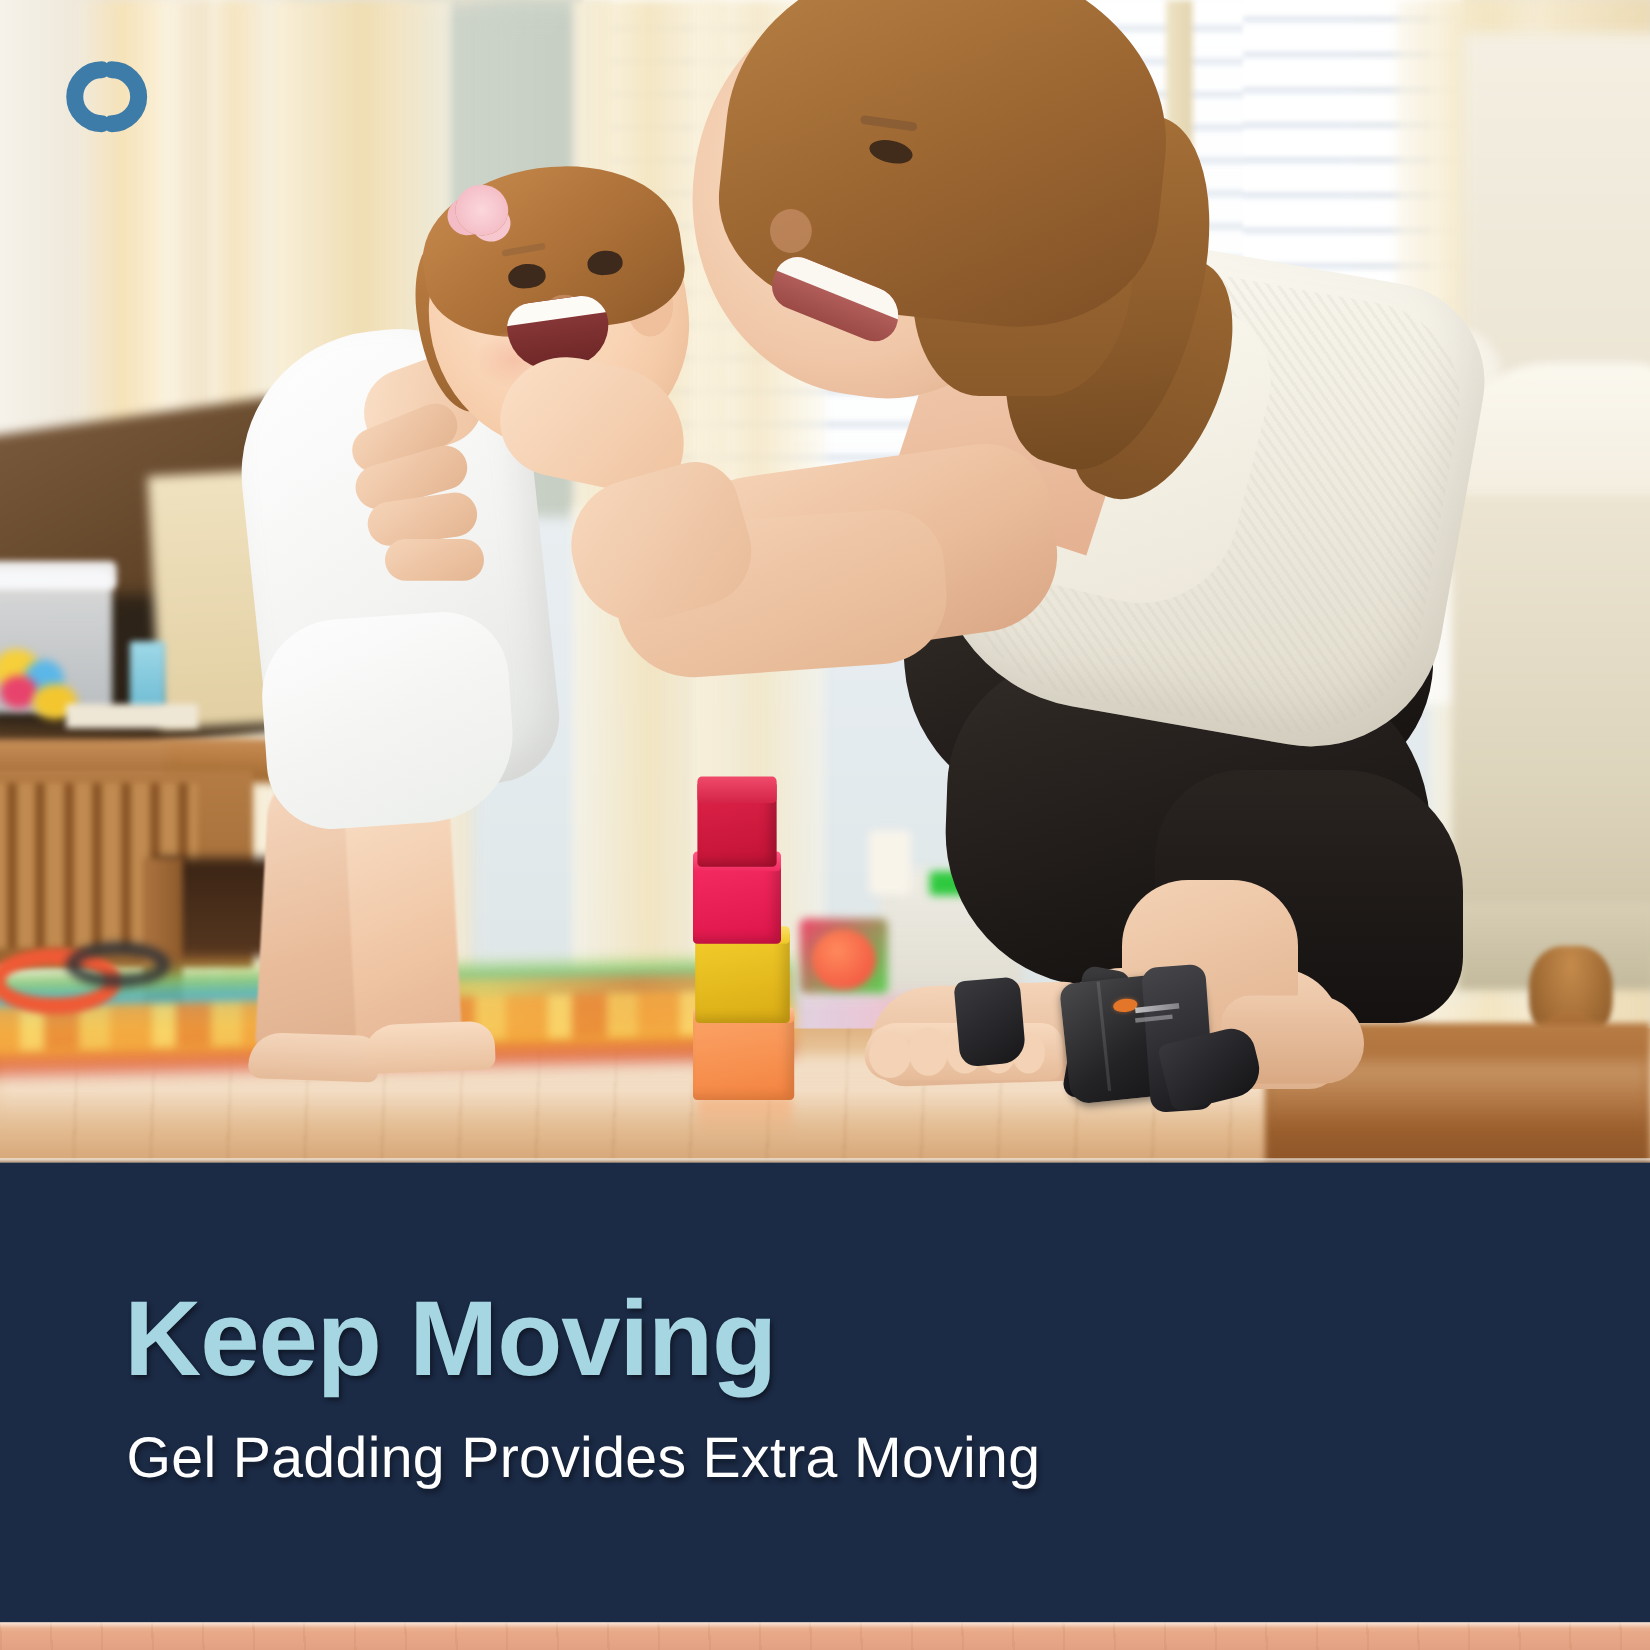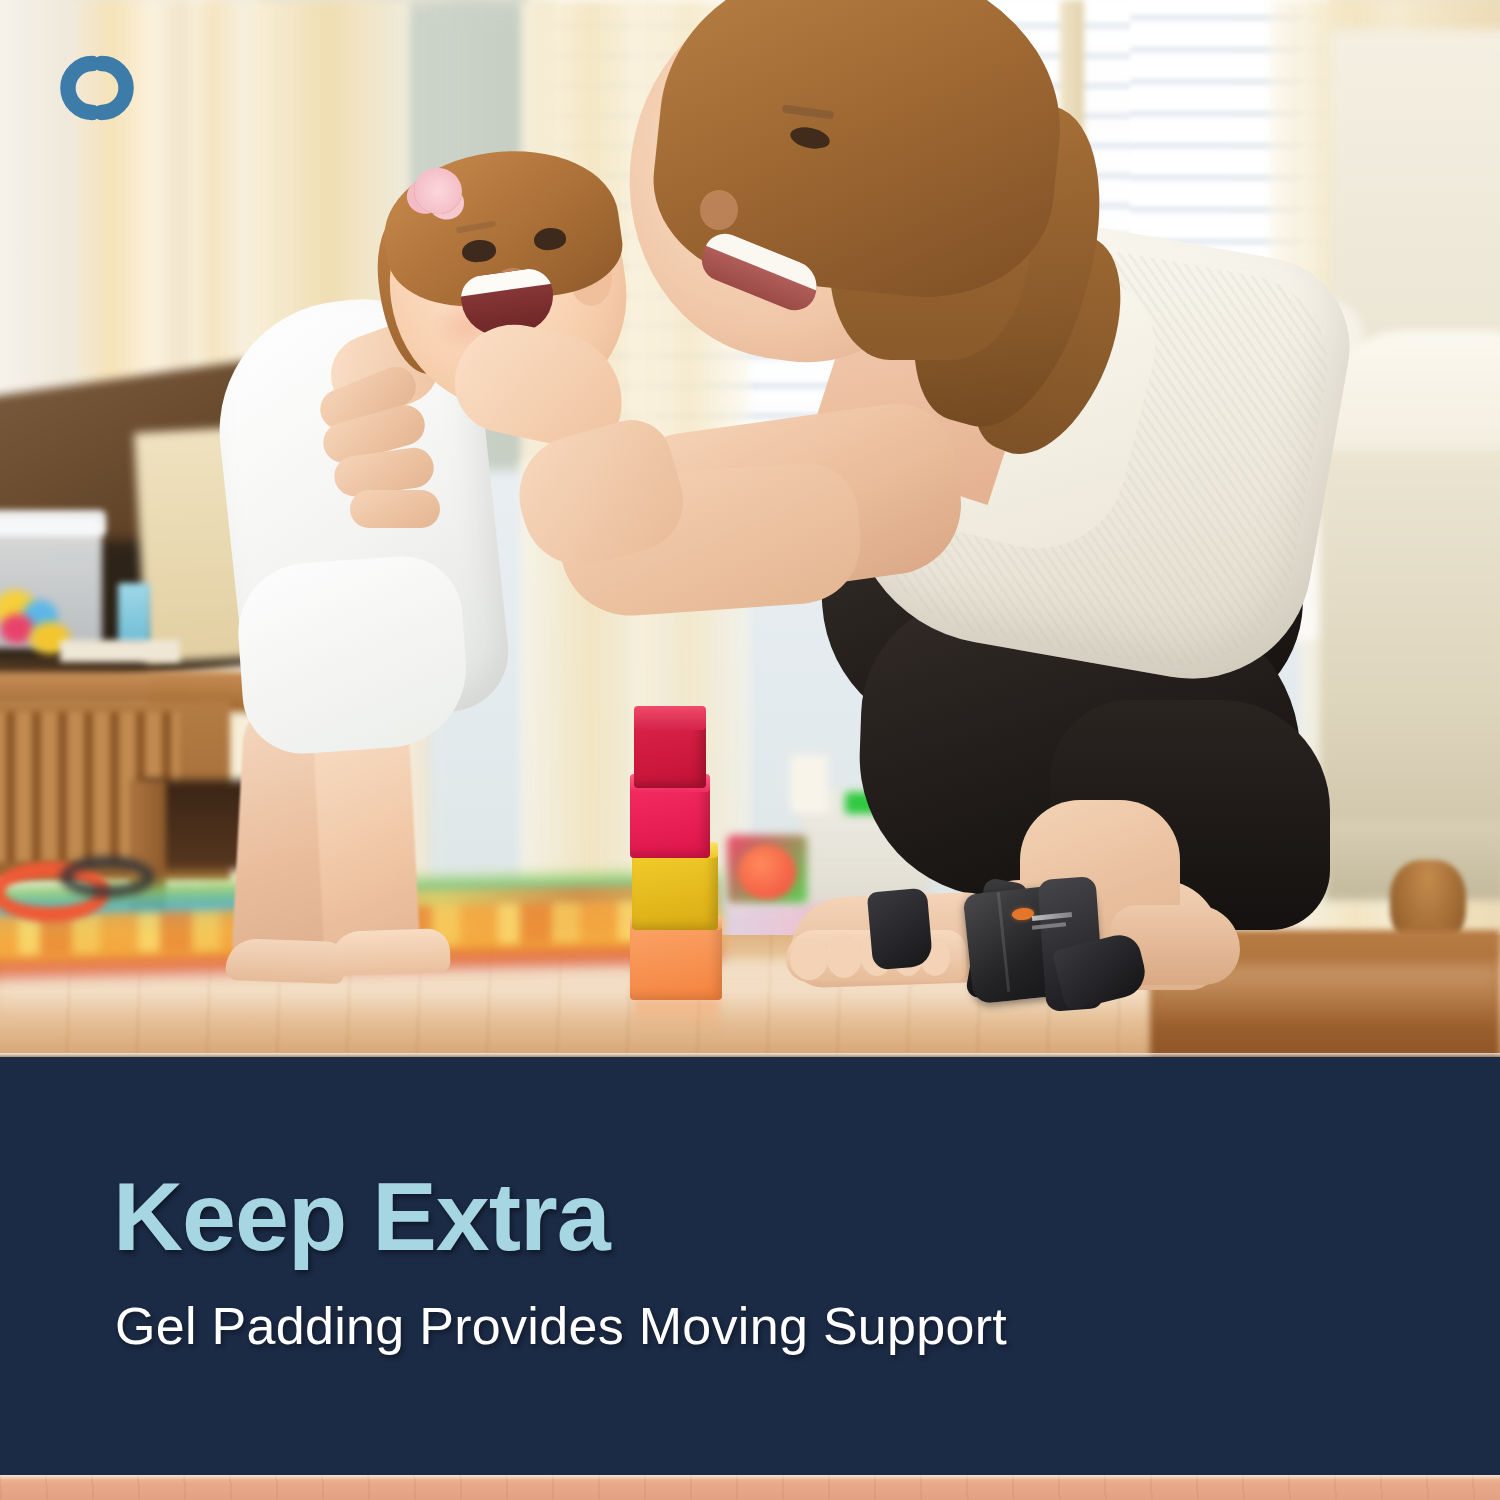--- a/index.html
+++ b/index.html
@@ -847,21 +847,21 @@
 
   </div>
 
   <div class="banner-top-edge"></div>
 
   <div class="banner">
     
     
   </div>
 
-  <div class="banner-title">Keep Extra</div>
-
-  <div class="banner-sub">Gel Padding Provides Moving Support</div>
+  <div class="banner-title">Keep Moving</div>
+
+  <div class="banner-sub">Gel Padding Provides Extra Moving</div>
 
   <div class="bottom-strip"></div>
   <div class="bottom-strip-tex"></div>
   <div class="bottom-strip-hi"></div>
 
 </div>
 
 </body></html>

